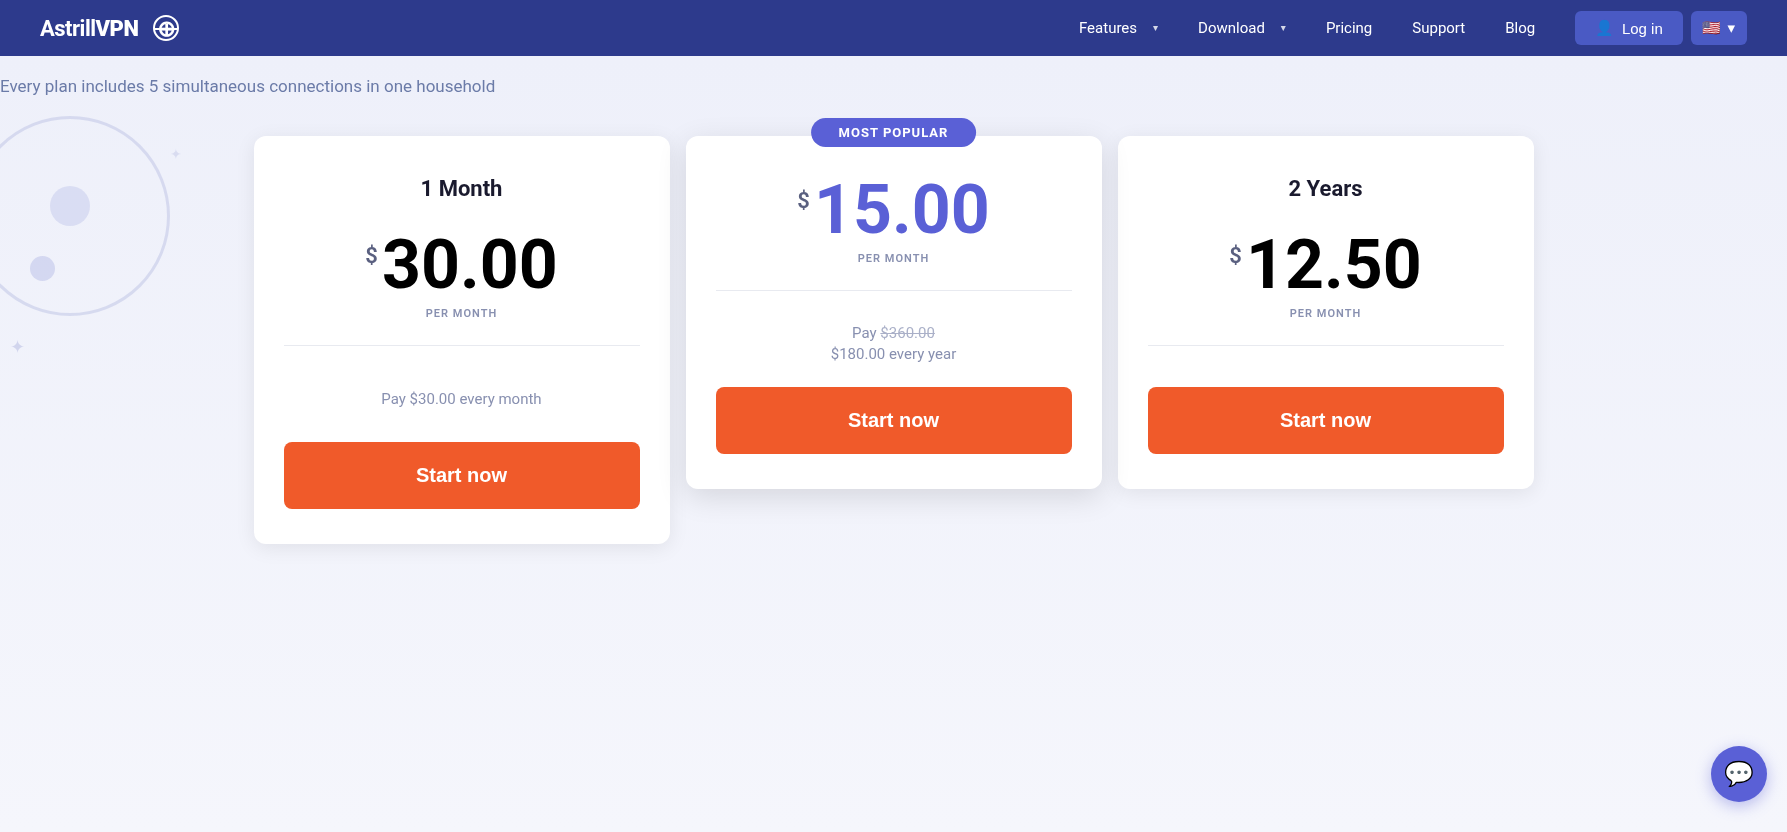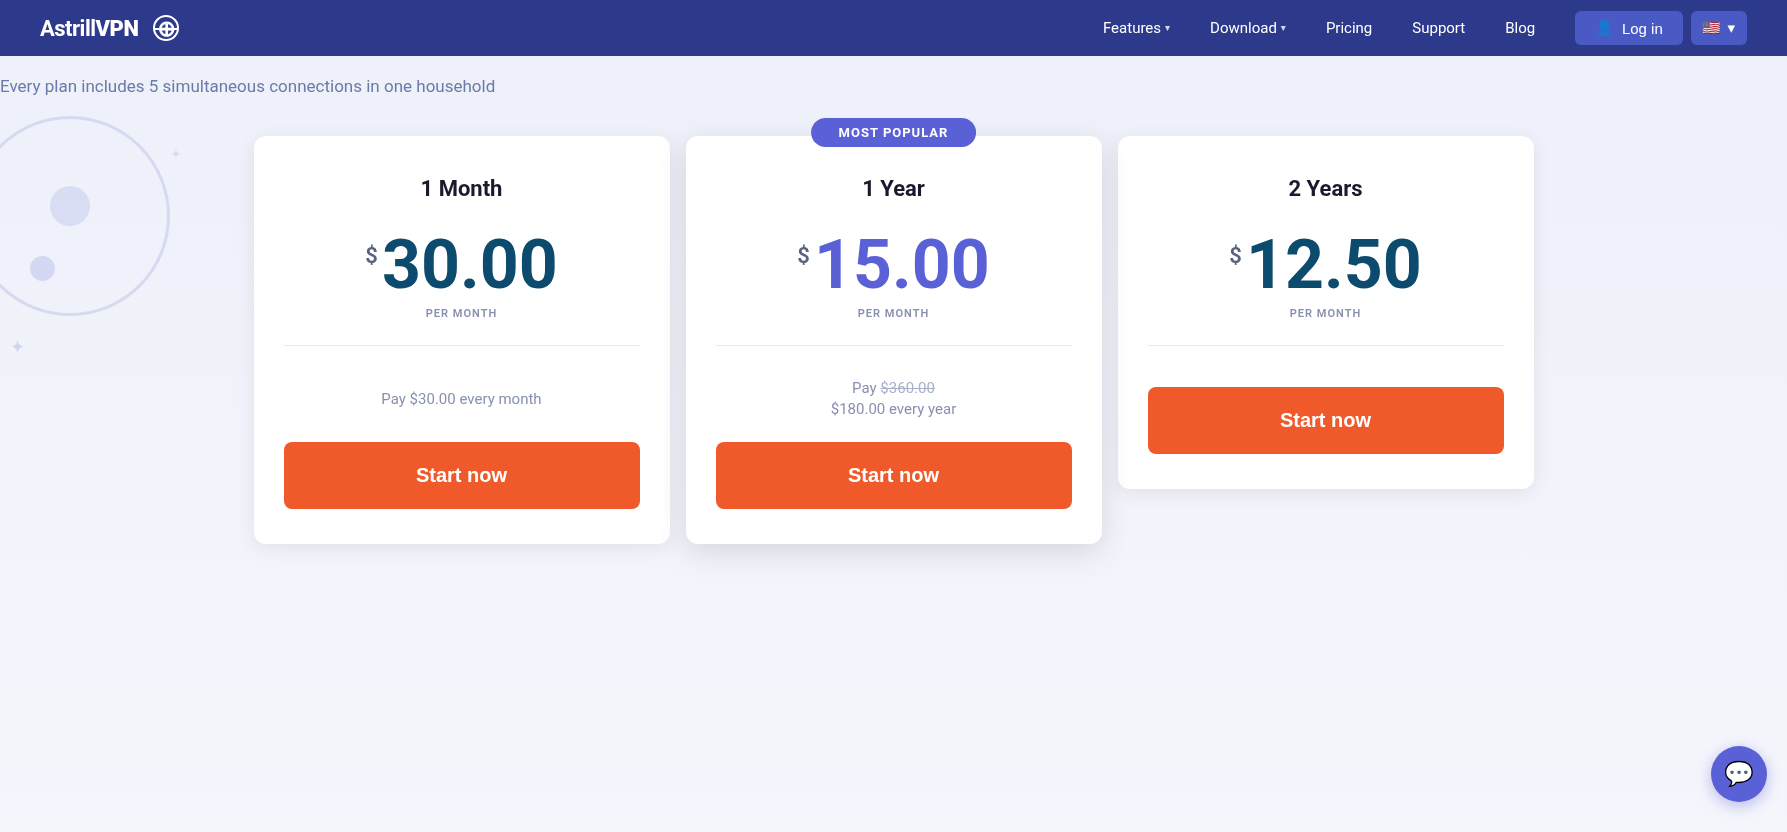--- a/index.html
+++ b/index.html
@@ -54,21 +54,21 @@
       gap: 0;
       list-style: none;
     }
     .navbar-nav li a {
       color: white;
       text-decoration: none;
       font-size: 15px;
       padding: 0 20px;
       display: flex;
       align-items: center;
-      gap: 4px;
+      gap: 16px;
       height: 56px;
       line-height: 56px;
     }
     .nav-chevron {
       font-size: 10px;
       opacity: 0.8;
     }
     .navbar-actions {
       display: flex;
       align-items: center;
@@ -241,21 +241,21 @@
       font-size: 22px;
       font-weight: 600;
       color: #5a6080;
       margin-top: 12px;
       margin-right: 4px;
     }
 
     .price-amount {
       font-size: 68px;
       font-weight: 700;
-      color: #0c4a6e;
+      color: #000000;
       line-height: 1;
     }
 
     .price-amount.featured-price {
       color: #5a60d6;
     }
 
     .price-period {
       font-size: 11px;
       font-weight: 600;
@@ -374,21 +374,20 @@
       <div class="price-period">PER MONTH</div>
       <hr class="divider">
       <div class="pay-info">
         <span>Pay $30.00 every month</span>
       </div>
       <button class="btn-start">Start now</button>
     </div>
 
     <div class="pricing-card featured">
       <div class="most-popular-badge">MOST POPULAR</div>
-      <div class="plan-name">1 Year</div>
       <div class="price-row">
         <span class="price-dollar">$</span>
         <span class="price-amount featured-price">15.00</span>
       </div>
       <div class="price-period">PER MONTH</div>
       <hr class="divider">
       <div class="pay-info">
         <span>Pay <span class="pay-original">$360.00</span></span>
         <span>$180.00 every year</span>
       </div>

